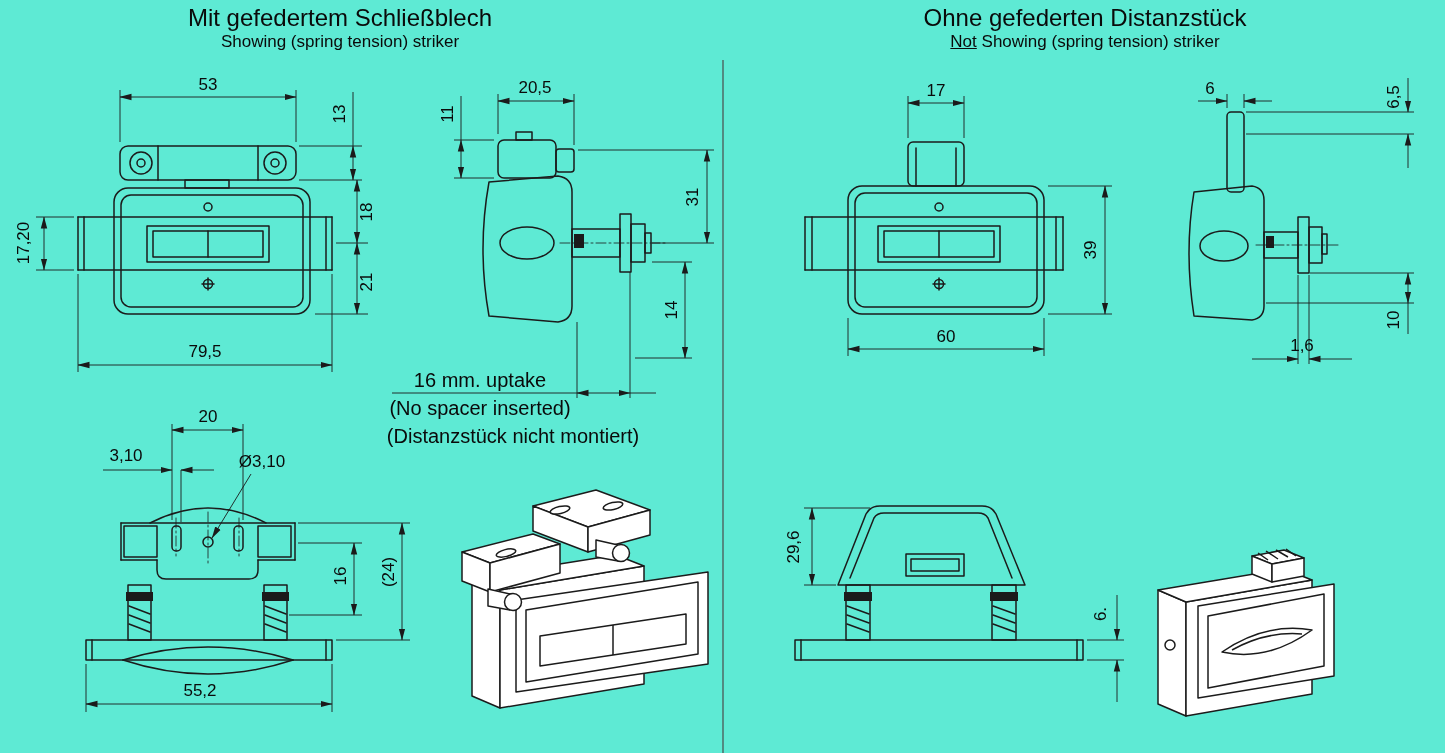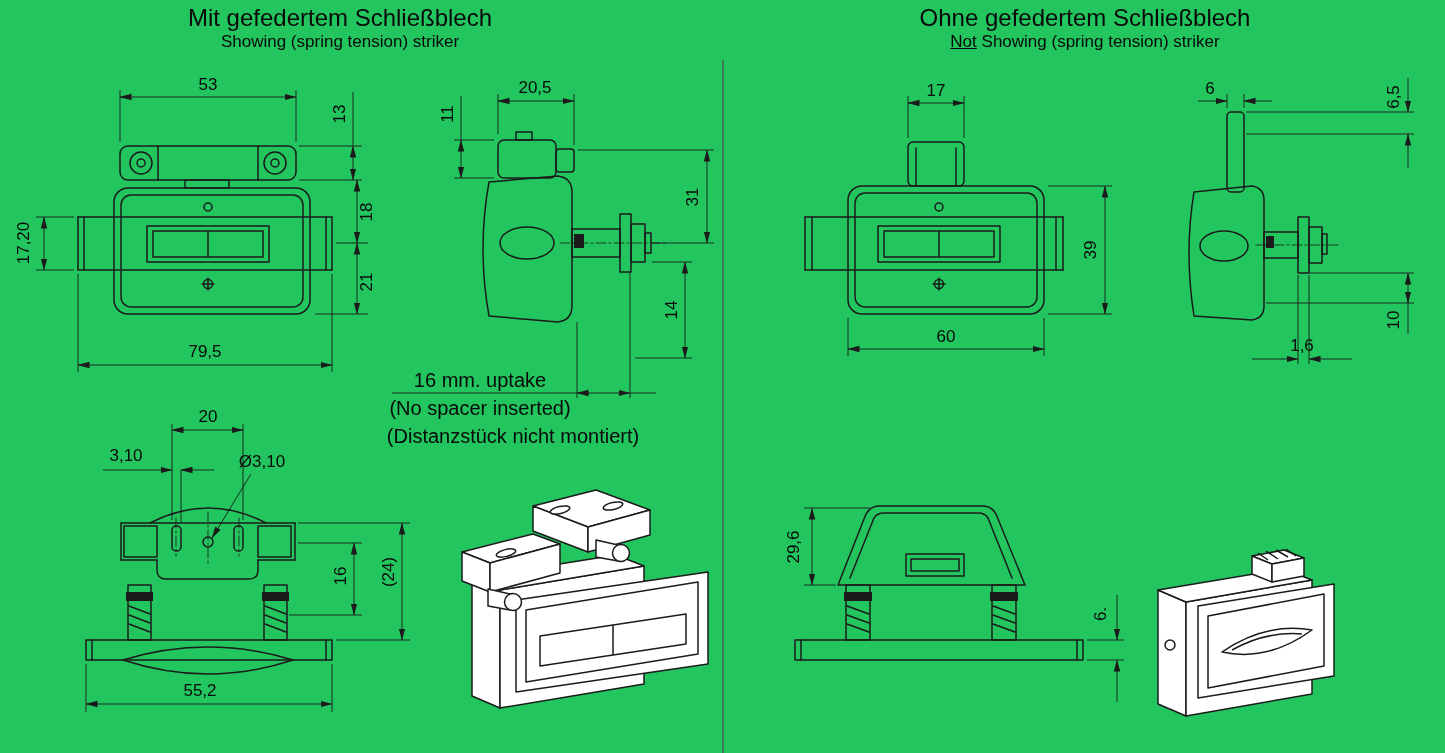--- a/index.html
+++ b/index.html
@@ -1,19 +1,19 @@
 <!DOCTYPE html>
 <html><head>
 <meta charset="utf-8">
 <style>
   * { margin:0; padding:0; box-sizing:border-box; }
   html,body { background:#fff; }
   body { width:1445px; height:753px; position:relative; overflow:hidden;
          font-family:"Liberation Sans", sans-serif; color:#0a0a0a; }
-  .canvas { position:absolute; inset:0; background:#22c55e;padding-left:16px; }
+  .canvas { position:absolute; inset:0; background:#5eead4;padding-left:16px; }
   .hdr { position:absolute; top:4px; text-align:center; }
   .hdr .l1 { font-size:24px; line-height:1.15; }
   .hdr .l2 { font-size:17px; line-height:1.2; }
   .hdr.left  { left:115px; width:450px; }
   .hdr.right { left:850px; width:470px; }
   .u { text-decoration:underline;margin-top:46px; }
   svg.sheet { position:absolute; left:0; top:0; }
   .part { fill:none; stroke:#1b1b1b; stroke-width:1.5; stroke-linejoin:round; stroke-linecap:round; }
   .iso  { stroke:#1b1b1b; stroke-width:1.5; stroke-linejoin:round; }
   .iso polygon, .iso path, .iso ellipse, .iso circle, .iso rect { fill:#fff; }
@@ -29,21 +29,21 @@
 <body>
 
 <div class="canvas">
 
   <div class="hdr left">
     <div class="l1">Mit gefedertem Schließblech</div>
     <div class="l2">Showing (spring tension) striker</div>
   </div>
 
   <div class="hdr right">
-    <div class="l1">Ohne gefedertem Schließblech</div>
+    <div class="l1">Ohne gefederten Distanzstück</div>
     <div class="l2"><span class="u">Not</span> <span>Showing (spring tension) striker</span></div>
   </div>
 
   <svg class="sheet" width="1445" height="753" viewBox="0 0 1445 753">
     <defs>
       <marker id="aE" viewBox="0 0 12 8" refX="11.5" refY="4" markerWidth="12" markerHeight="8" markerUnits="userSpaceOnUse" orient="auto">
           <path d="M0,0.8 L12,4 L0,7.2 Z" fill="#1b1b1b"></path>
         </marker>
       <marker id="aS" viewBox="0 0 12 8" refX="0.5" refY="4" markerWidth="12" markerHeight="8" markerUnits="userSpaceOnUse" orient="auto">
           <path d="M12,0.8 L0,4 L12,7.2 Z" fill="#1b1b1b"></path>

